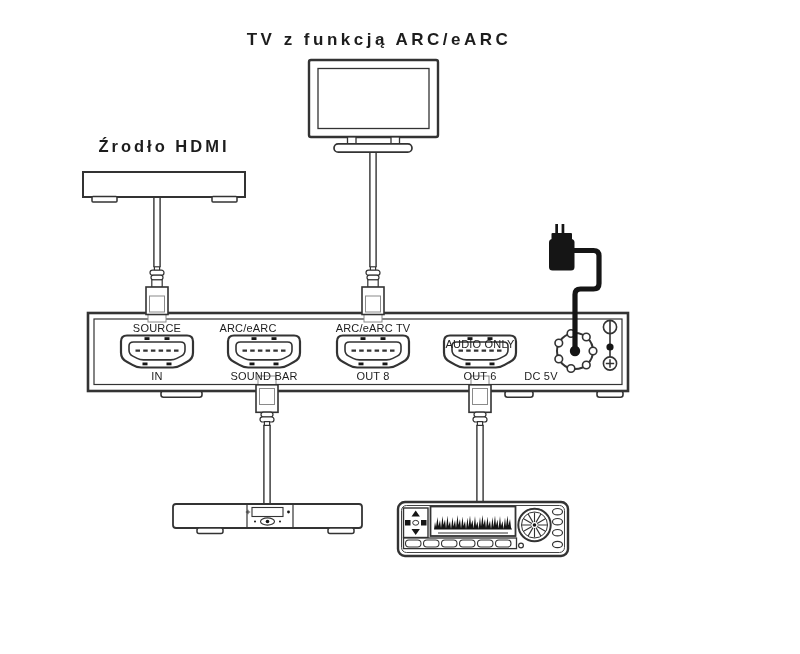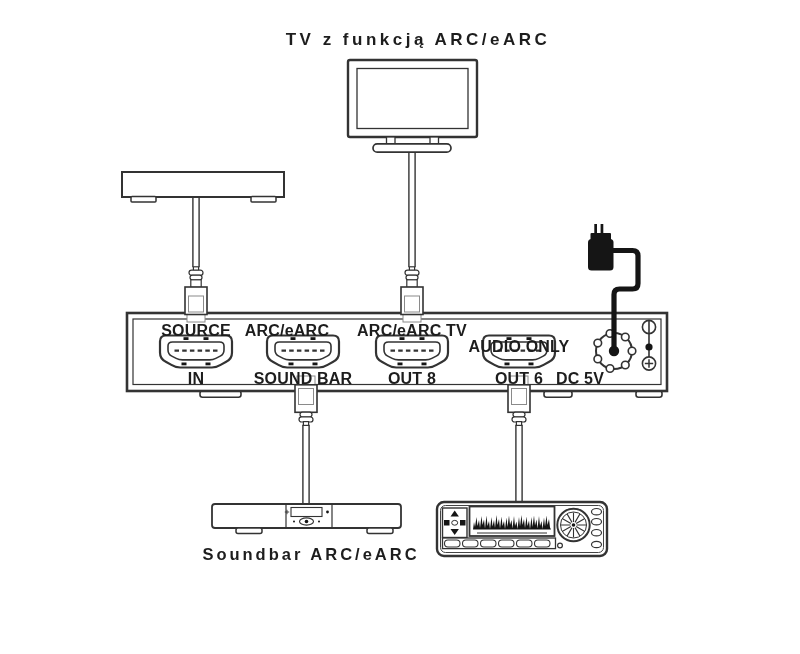--- a/index.html
+++ b/index.html
@@ -4,38 +4,38 @@
 <style>
   :root{
     --line:#333333;
     --text:#1d1d1d;
     --black_fill:#151515;
     --bg:#ffffff;
   }
   html,body{margin:0;padding:0;background:var(--bg);}
   .stage{
     position:relative;width:660px;height:654px;background:var(--bg);
-    overflow:hidden;font-family:"Liberation Sans",sans-serif;margin-left:39px;
+    overflow:hidden;font-family:"Liberation Sans",sans-serif;
   }
   svg{position:absolute;left:0;top:0;}
   .s{stroke:var(--line);fill:none;}
   .sw{stroke:var(--line);fill:#ffffff;}
   .sg{stroke:#8a8a8a;fill:#ffffff;}
   .f{fill:var(--black_fill);stroke:none;}
   .pc{stroke:var(--black_fill);fill:none;}
   .cbl{stroke:var(--line);stroke-width:1.4;}
   .lbl{
     position:absolute;transform:translateX(-50%);
     font-weight:bold;color:var(--text);white-space:nowrap;
   }
   .big{font-size:16.5px;letter-spacing:3px;}
   .title{font-size:17px;letter-spacing:3.5px;}
   .plbl{
     position:absolute;transform:translateX(-50%);
-    font-weight:bold;font-size:16px;letter-spacing:0.2px;
+    font-weight:normal;font-size:11px;letter-spacing:0.2px;
     color:var(--text);white-space:nowrap;
   }
 </style>
 </head>
 <body>
 
 <div class="stage">
 
 <svg width="800" height="654" viewBox="0 0 800 654">
   <defs>
@@ -190,21 +190,21 @@
     <rect class="f" x="555.3" y="224" width="2.7" height="11"></rect>
     <rect class="f" x="561.6" y="224" width="2.7" height="11"></rect>
     <rect class="f" x="551.5" y="233" width="20.5" height="8" rx="1"></rect>
     <rect class="f" x="549" y="239" width="25.5" height="31.5" rx="3.5"></rect>
   </g>
   <path class="pc" stroke-width="5.2" d="M572 250.5 H593.5 Q599 250.5 599 256 V283.5 Q599 289 593.5 289 H580.5 Q575 289 575 294.5 V351"></path>
   <circle class="f" cx="575" cy="351" r="5.2"></circle>
 </svg>
 
   <div class="lbl title" style="left:379px;top:30px">TV z funkcją ARC/eARC</div>
-  <div class="lbl big" style="left:272px;top:545px">Soundbar ARC/eARC</div>
+  <div class="lbl big" style="left:164px;top:137px">Źrodło HDMI</div>
 
   <div class="plbl" style="left:157px;top:321.5px">SOURCE</div>
   <div class="plbl" style="left:248px;top:321.5px">ARC/eARC</div>
   <div class="plbl" style="left:373px;top:321.5px">ARC/eARC TV</div>
   <div class="plbl" style="left:480px;top:338px">AUDIO ONLY</div>
 
   <div class="plbl" style="left:157px;top:369.5px">IN</div>
   <div class="plbl" style="left:264px;top:369.5px">SOUND BAR</div>
   <div class="plbl" style="left:373px;top:369.5px">OUT 8</div>
   <div class="plbl" style="left:480px;top:369.5px">OUT 6</div>

